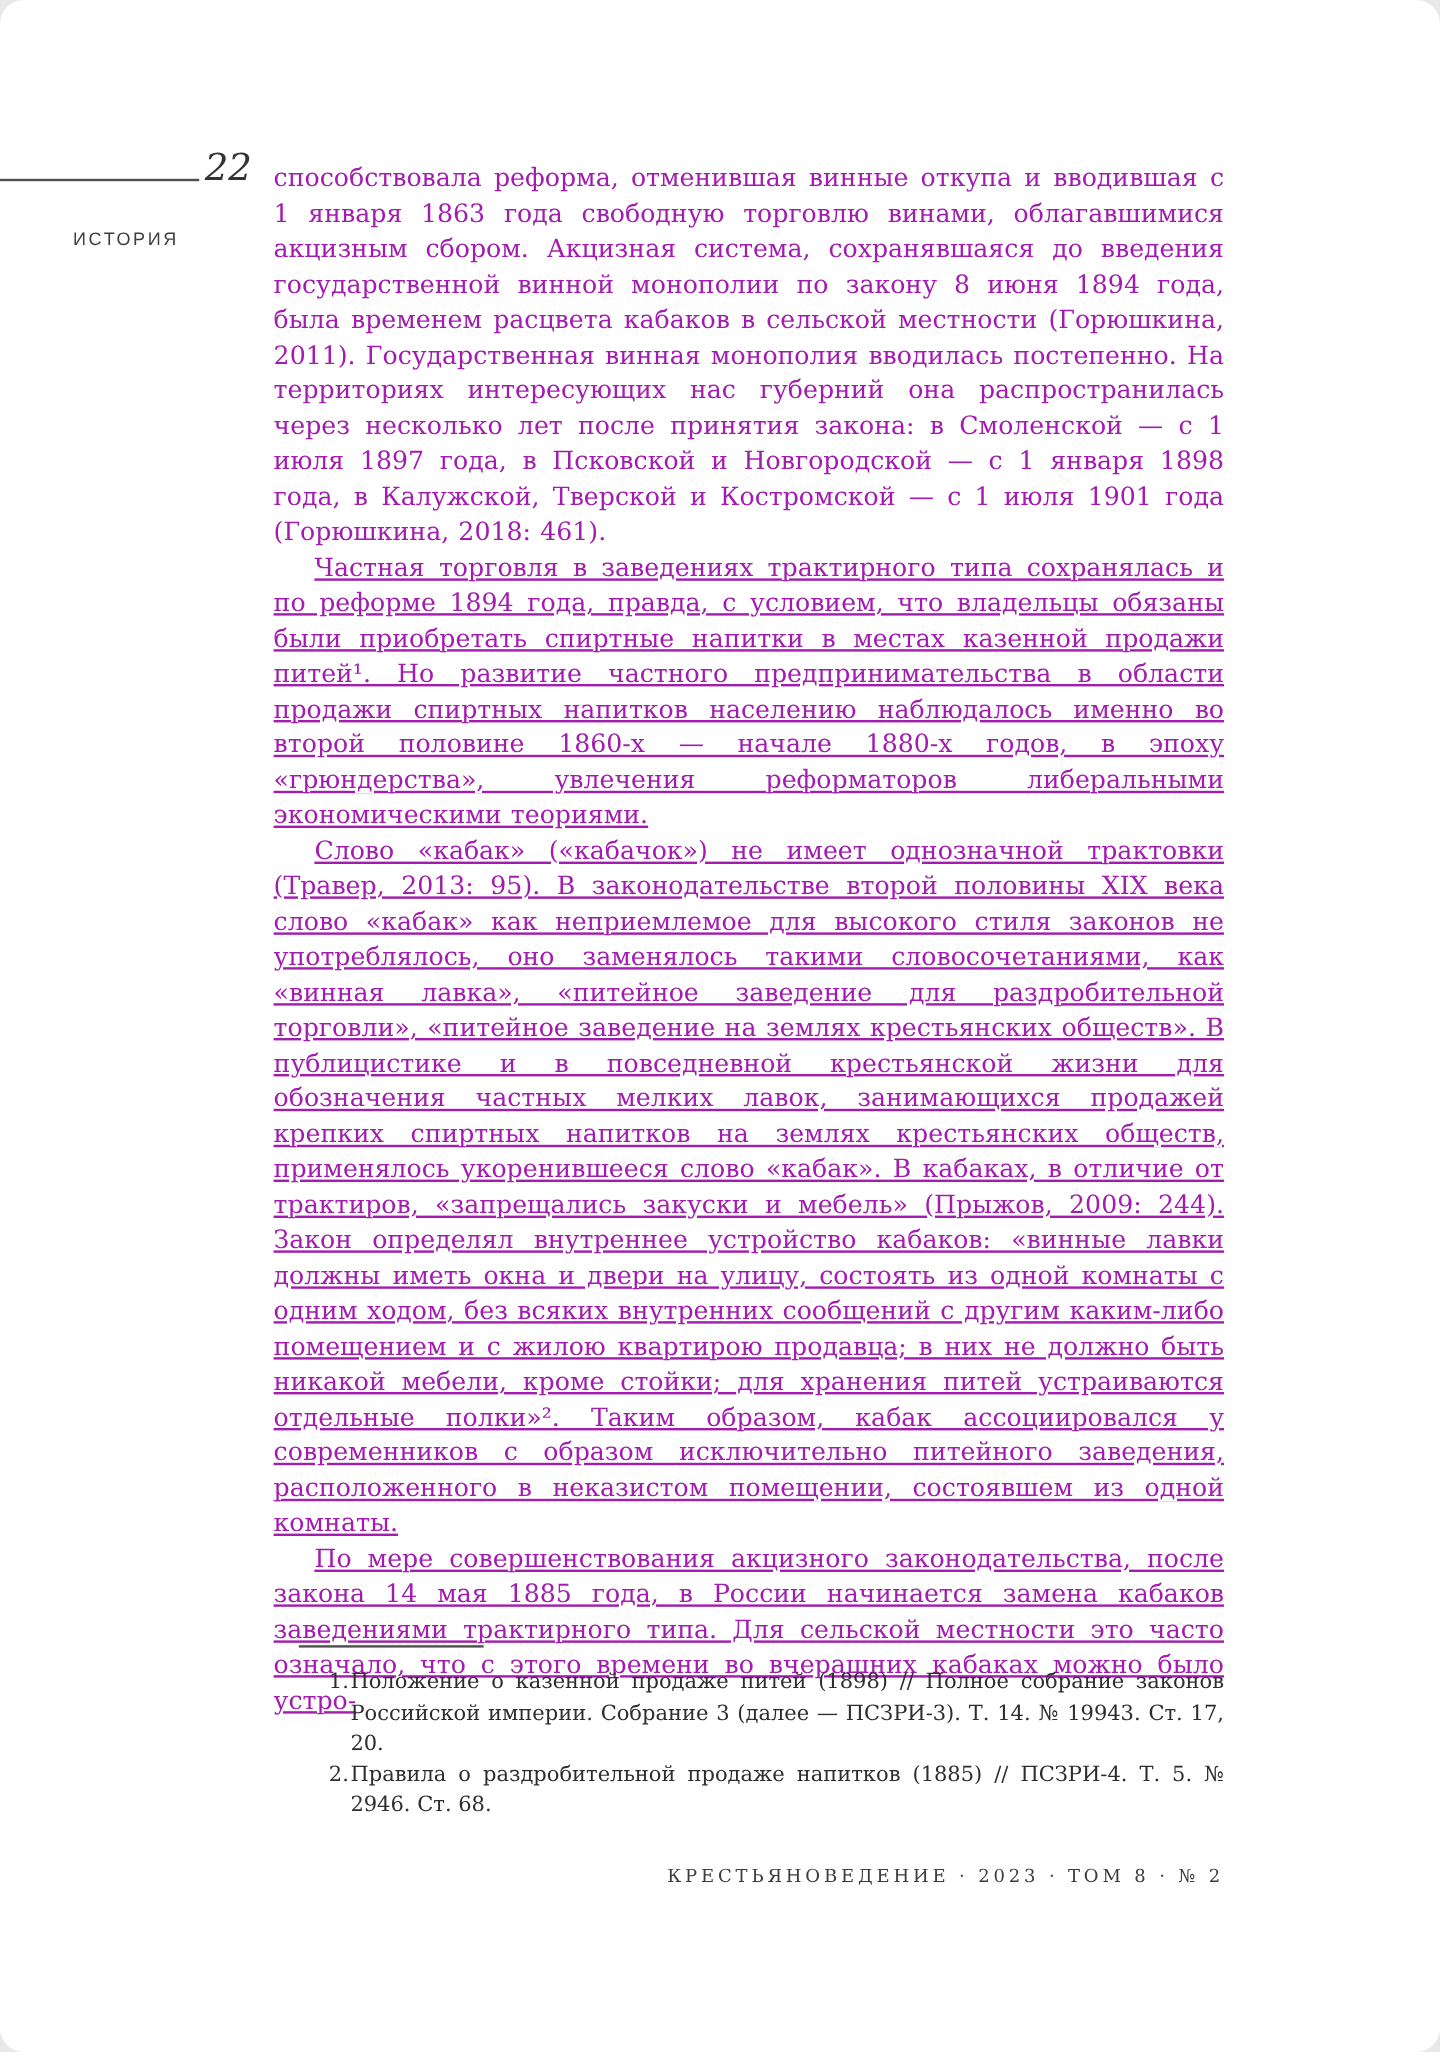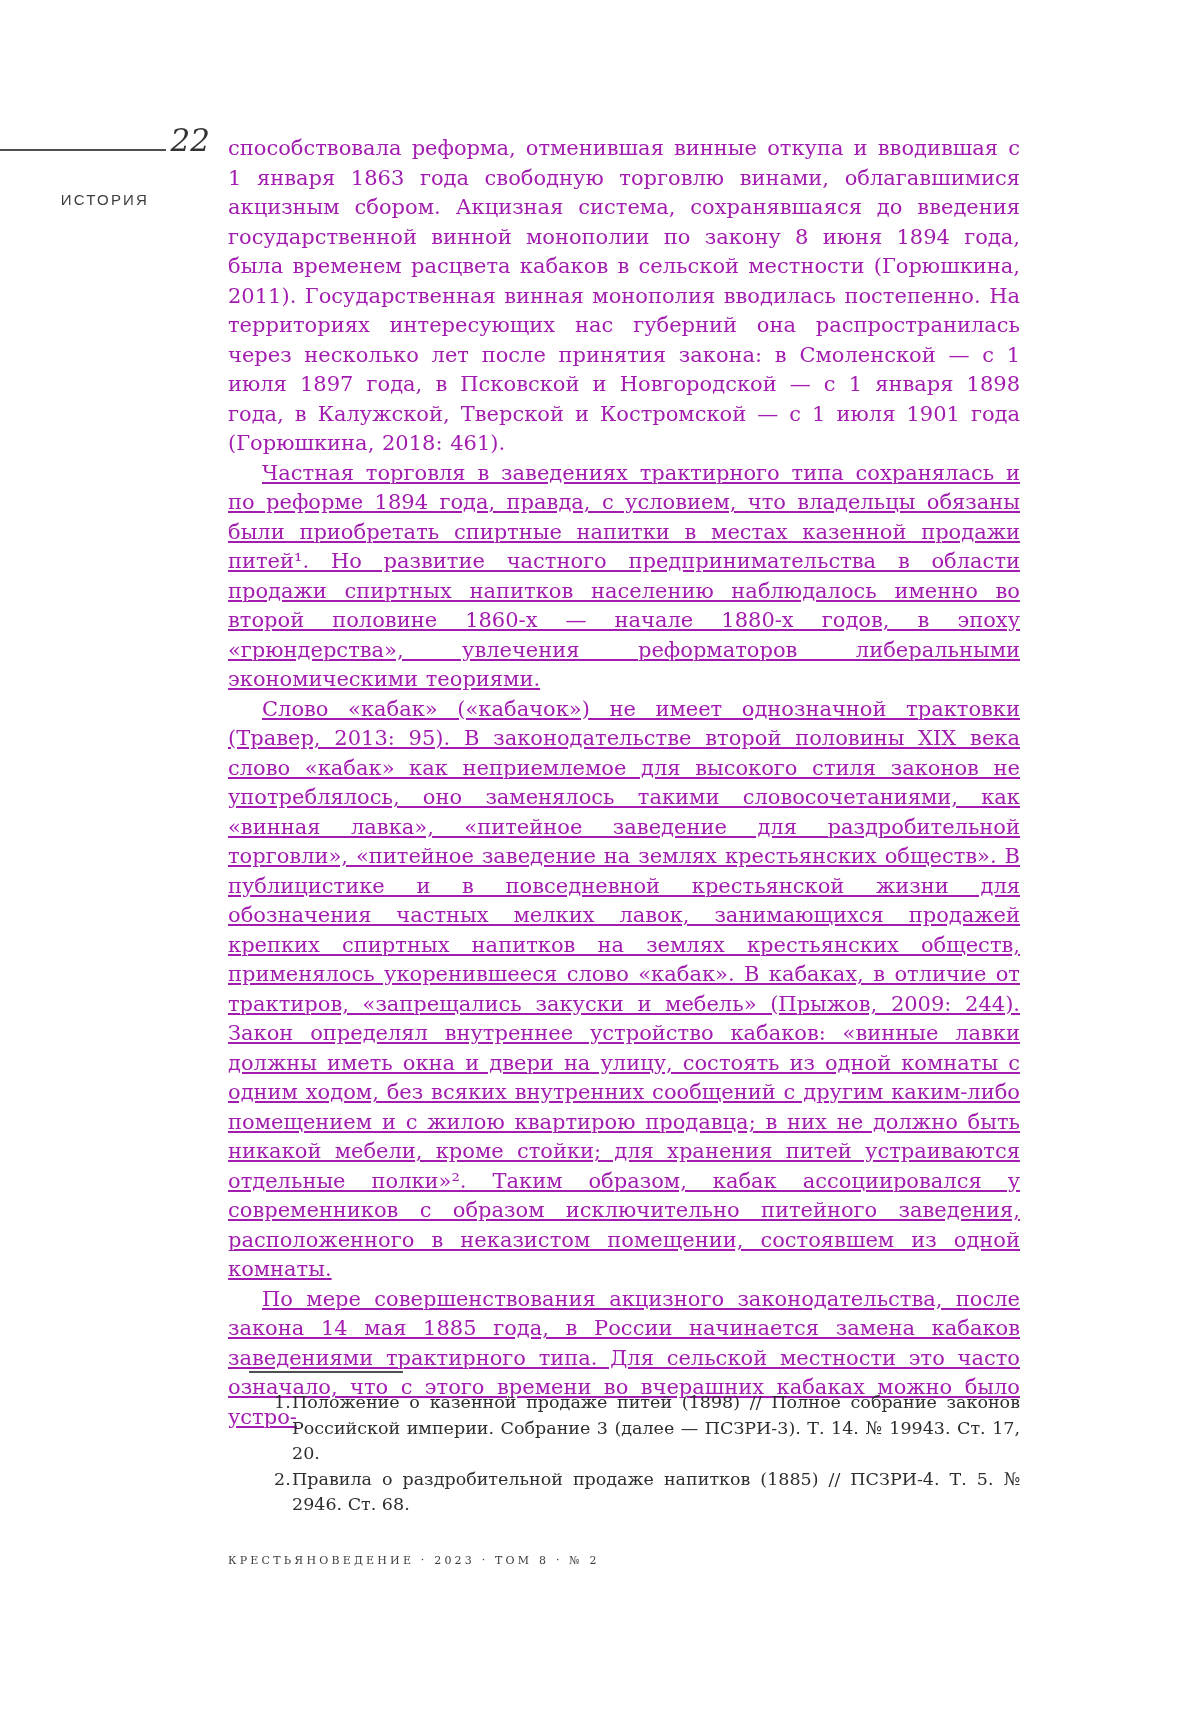--- a/index.html
+++ b/index.html
@@ -3,20 +3,21 @@
 <meta charset="utf-8">
 <style>
   html, body { margin: 0; padding: 0; background: #e8e8e8; }
   .page {
     position: relative;
     width: 1200px;
     height: 1710px;
     background: #ffffff;
     overflow: hidden;
     font-family: "DejaVu Serif", serif;
+    border-radius: 20px;
   }
   .header-rule {
     position: absolute;
     left: 0; top: 149px;
     width: 166px; height: 2px;
     background: #4f4f4f;
   }
   .page-number {
     position: absolute;
     left: 110px; top: 122px;
@@ -78,22 +79,23 @@
   .fn-text {
     flex: 1;
     text-align: justify;
     hyphens: auto;
     -webkit-hyphens: auto;
   }
   .running-footer {
     position: absolute;
     left: 228px; top: 1554px;
     width: 792px;
+    text-align: right;
     font-family: "DejaVu Serif", serif;
-    font-size: 11px;
+    font-size: 15px;
     letter-spacing: 3.2px;
     color: #3c3c3c;
     white-space: nowrap;
   }
 </style>
 </head>
 <body>
 
 <div class="page">
 

